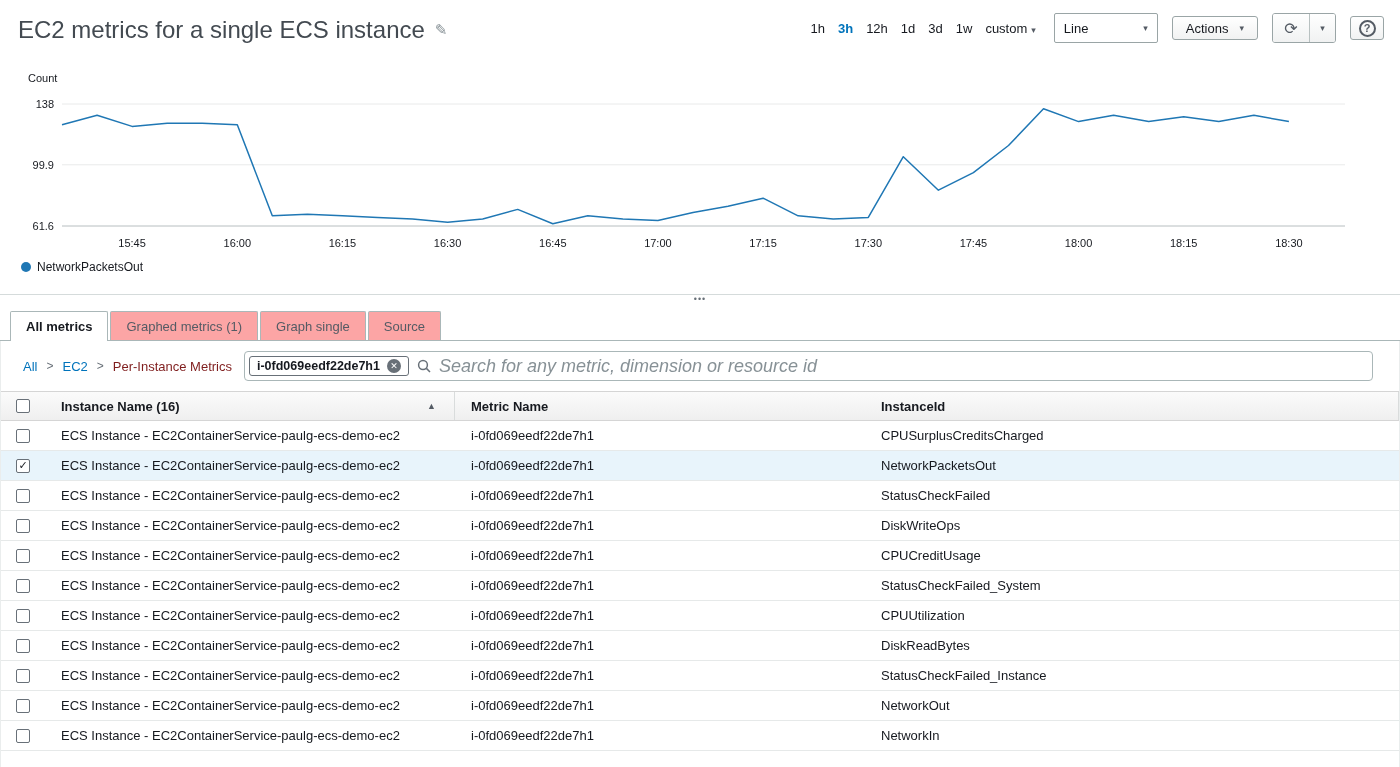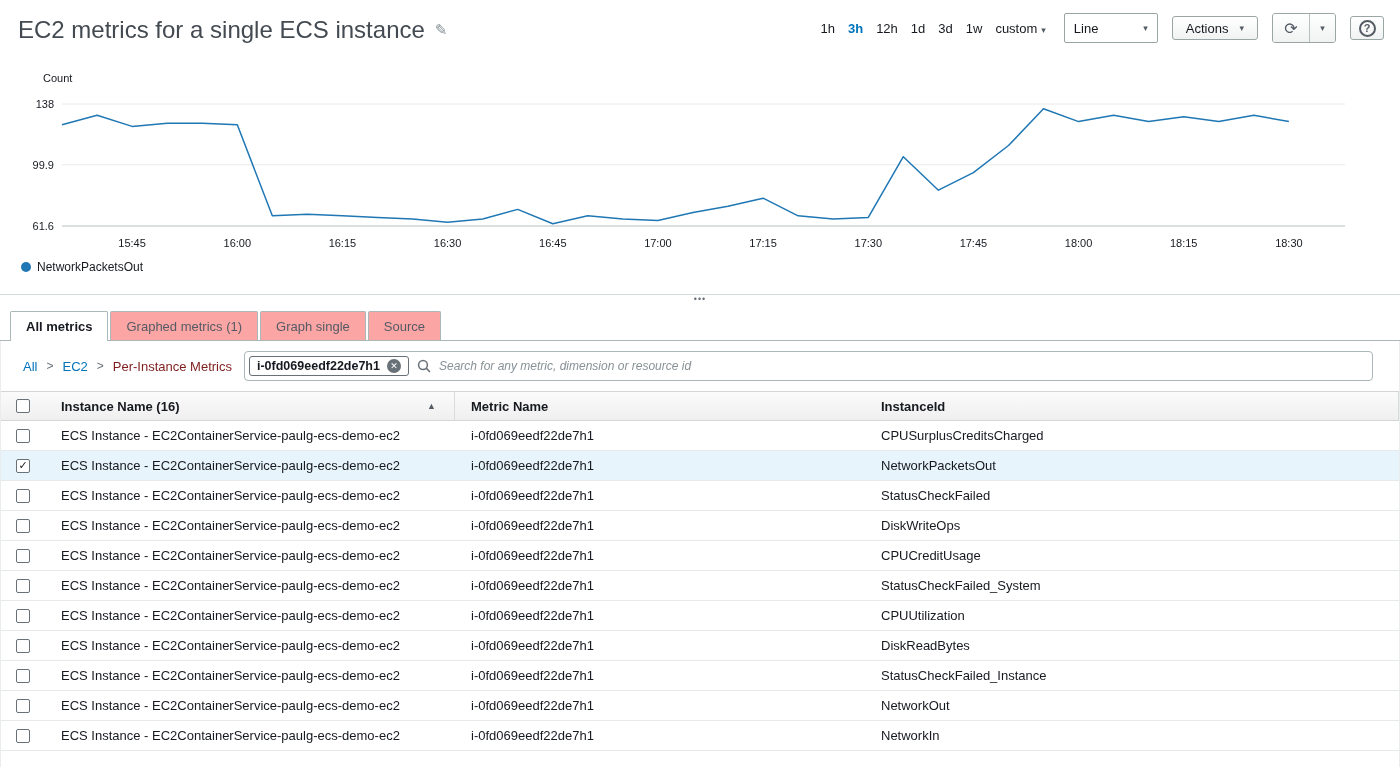--- a/index.html
+++ b/index.html
@@ -9,37 +9,37 @@
   
   .topbar { position: relative; height: 64px; }
   .title-wrap { position: absolute; left: 18px; top: 16px; display: flex; align-items: center; gap: 10px; }
   .page-title { font-size: 24px; font-weight: 400; color: #434a51; }
   .edit-icon { color: #879196; font-size: 15px; cursor: pointer; }
   .controls { position: absolute; right: 16px; top: 13px; display: flex; align-items: center; gap: 14px; }
   .time-links { display: flex; align-items: center; gap: 13px; margin-right: 4px; }
   .trange { cursor: pointer; color: #16191f; font-weight: 400; }
   .trange.sel { color: #0073bb; font-weight: 700; }
   .caret { font-size: 9px; color: #545b64; margin-left: 4px; }
-  .selectbox { width: 94px; height: 30px; background: #fff; border: 1px solid #9aa5a6; border-radius: 2px;
+  .selectbox { width: 104px; height: 30px; background: #fff; border: 1px solid #9aa5a6; border-radius: 2px;
     display: flex; align-items: center; justify-content: space-between; padding: 0 9px; cursor: pointer; }
   .selectbox .sel-caret { font-size: 9px; color: #545b64; }
   .btn { height: 24px; background: linear-gradient(#ffffff,#f1f2f2); border: 1px solid #9aa5a6; border-radius: 3px;
     display: inline-flex; align-items: center; gap: 7px; padding: 0 13px; font-size: 13px; color: #16191f; cursor: pointer; }
   .split { display: inline-flex; height: 30px; border: 1px solid #9aa5a6; border-radius: 3px; overflow: hidden; }
   .split .seg { background: linear-gradient(#ffffff,#f1f2f2); border: none; display: flex; align-items: center;
     justify-content: center; cursor: pointer; }
   .split .seg.main { width: 37px; font-size: 16px; color: #545b64; border-right: 1px solid #b8c1c1; }
   .split .seg.arrow { width: 25px; font-size: 9px; color: #545b64; }
   .btn.help { width: 34px; padding: 0; justify-content: center; }
   .qmark { width: 17px; height: 17px; border: 2px solid #545b64; border-radius: 50%; color: #545b64;
     font-size: 11px; font-weight: 700; display: flex; align-items: center; justify-content: center; }
 
   
   .chart-section { position: relative; height: 230px; }
-  .count-label { position: absolute; left: 43px; top: 8px; font-size: 11px; color: #16191f; }
+  .count-label { position: absolute; left: 28px; top: 8px; font-size: 11px; color: #16191f; }
   #chart-svg { position: absolute; left: 0; top: 16px; }
   .grid { stroke: #e9eaea; stroke-width: 1; }
   .grid.base { stroke: #b7bec0; }
   .ytick { font: 11px "Liberation Sans", sans-serif; fill: #16191f; text-anchor: end; }
   .xtick { font: 11px "Liberation Sans", sans-serif; fill: #16191f; text-anchor: middle; }
   .legend { position: absolute; left: 21px; top: 196px; display: flex; align-items: center; gap: 6px; }
   .legend-dot { width: 10px; height: 10px; border-radius: 50%; }
   .legend-label { font-size: 12px; color: #16191f; }
 
   
@@ -60,21 +60,21 @@
   .breadcrumb { display: flex; align-items: center; white-space: nowrap; }
   .crumb-link { color: #0073bb; cursor: pointer; }
   .crumb-current { color: #7f1d1d; }
   .crumb-sep { color: #687078; margin: 0 9px; font-size: 12px; }
   .searchbox { flex: 1; height: 30px; border: 1px solid #aab7b8; border-radius: 4px; display: flex;
     align-items: center; padding: 0 8px 0 4px; gap: 8px; background: #fff; }
   .pill { display: inline-flex; align-items: center; gap: 7px; border: 1px solid #687078; border-radius: 3px;
     padding: 2px 7px; font-weight: 700; font-size: 12.5px; background: #fff; white-space: nowrap; }
   .pill-x { width: 14px; height: 14px; border-radius: 50%; background: #687078; color: #fff; font-size: 9px;
     display: flex; align-items: center; justify-content: center; cursor: pointer; font-weight: 400; }
-  .search-input { flex: 1; border: none; outline: none; font-size: 12px; color: #16191f; background: transparent; }
+  .search-input { flex: 1; border: none; outline: none; font-size: 18px; color: #16191f; background: transparent; }
   .search-input::placeholder { font-style: italic; color: #879196; }
 
   
   .mtable { width: 100%; }
   .thead { display: grid; grid-template-columns: 44px 410px 410px 1fr; height: 30px; align-items: center;
     background: linear-gradient(#fbfbfb,#efefef); border-top: 1px solid #d5d5d5; border-bottom: 1px solid #d5d5d5;
     font-weight: 700; }
   .th { padding: 0 16px; display: flex; align-items: center; justify-content: space-between; height: 100%; }
   .th.bordered { border-right: 1px solid #d9dcdc; }
   .th.col-check { justify-content: center; padding: 0; }

